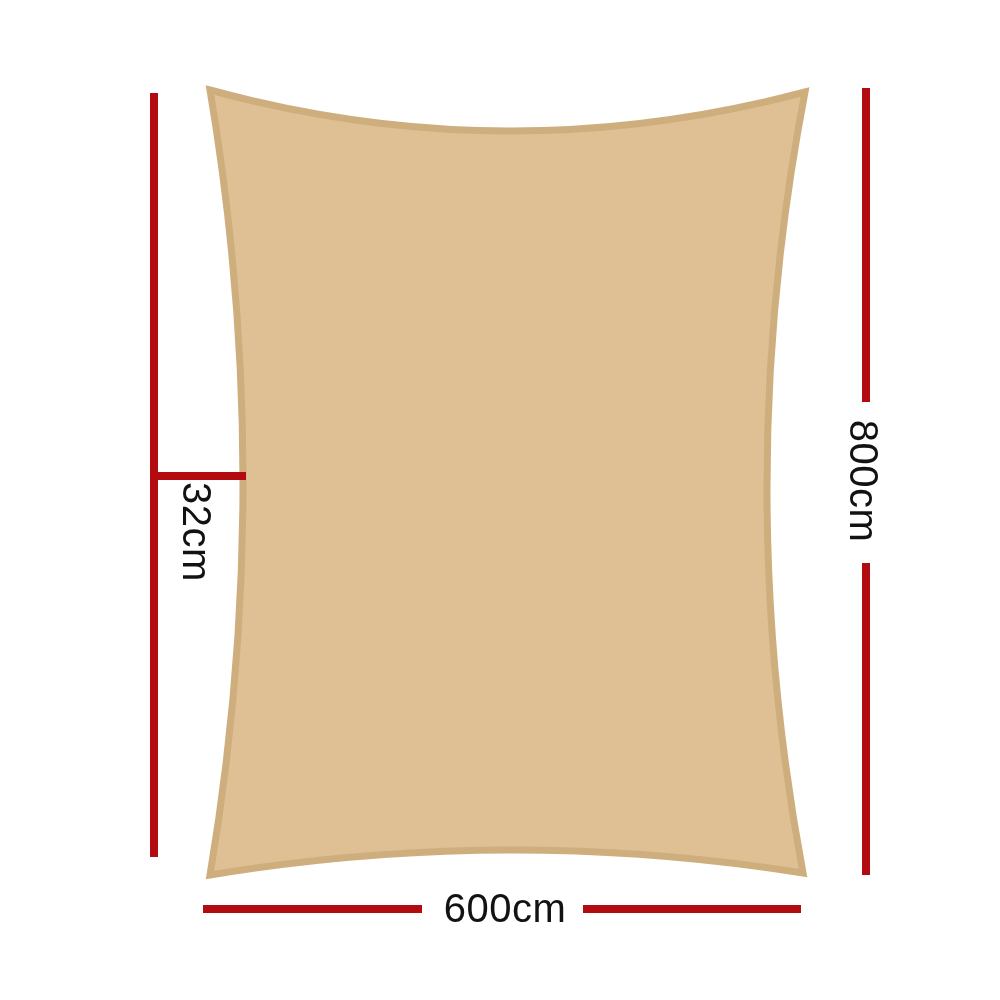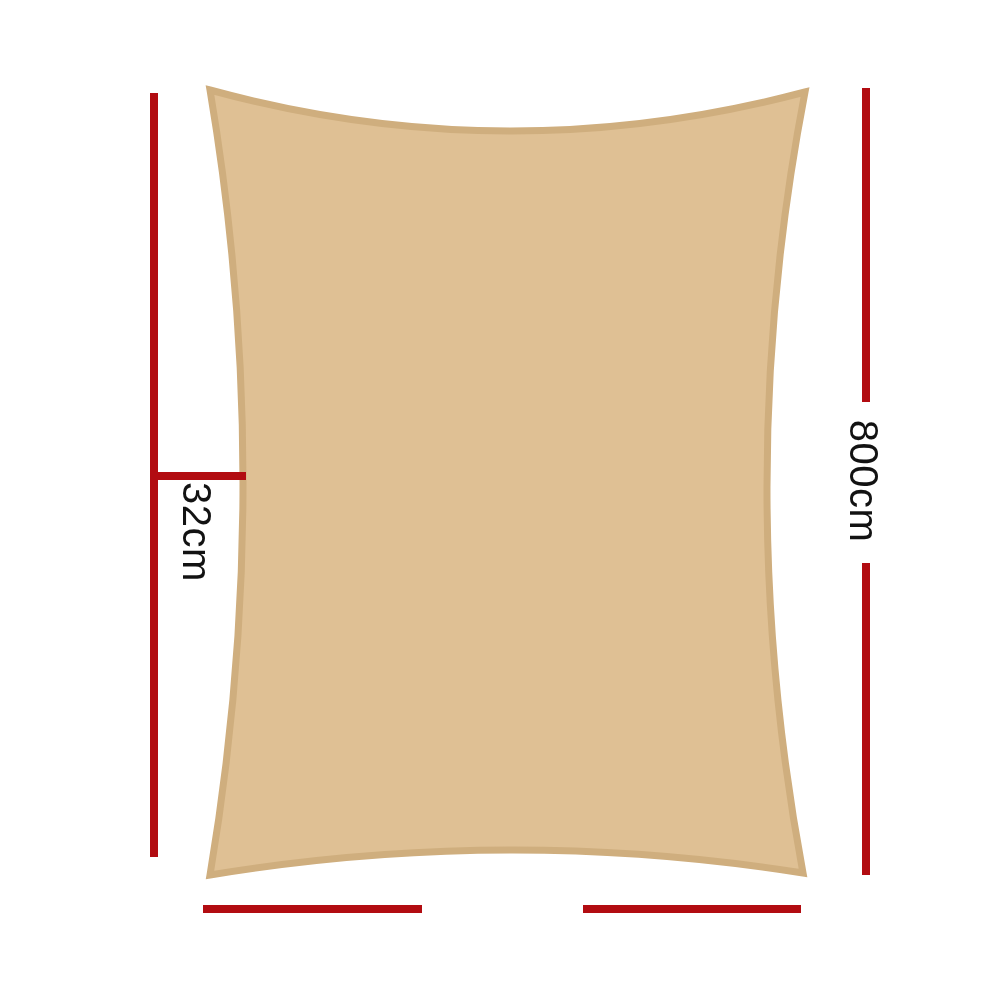--- a/index.html
+++ b/index.html
@@ -49,14 +49,15 @@
   <div class="dim-line" style="left:150px; top:93px; width:8px; height:764px;"></div>
   <div class="dim-line" style="left:150px; top:472px; width:96px; height:8px;"></div>
   <div class="dim-label vertical" style="left:197px; top:532px;">32cm</div>
 
   <div class="dim-line" style="left:862px; top:88px; width:8px; height:314px;"></div>
   <div class="dim-line" style="left:862px; top:563px; width:8px; height:312px;"></div>
   <div class="dim-label vertical" style="left:864px; top:481px;">800cm</div>
 
   <div class="dim-line" style="left:203px; top:905px; width:219px; height:8px;"></div>
   <div class="dim-line" style="left:583px; top:905px; width:218px; height:8px;"></div>
+  <div class="dim-label" style="left:505px; top:908px;">600cm</div>
 
 </div>
 
 </body></html>

